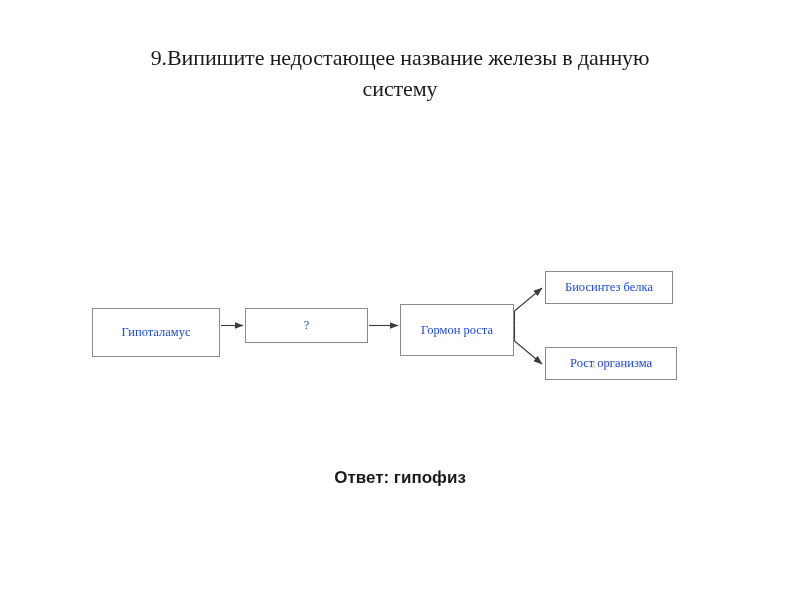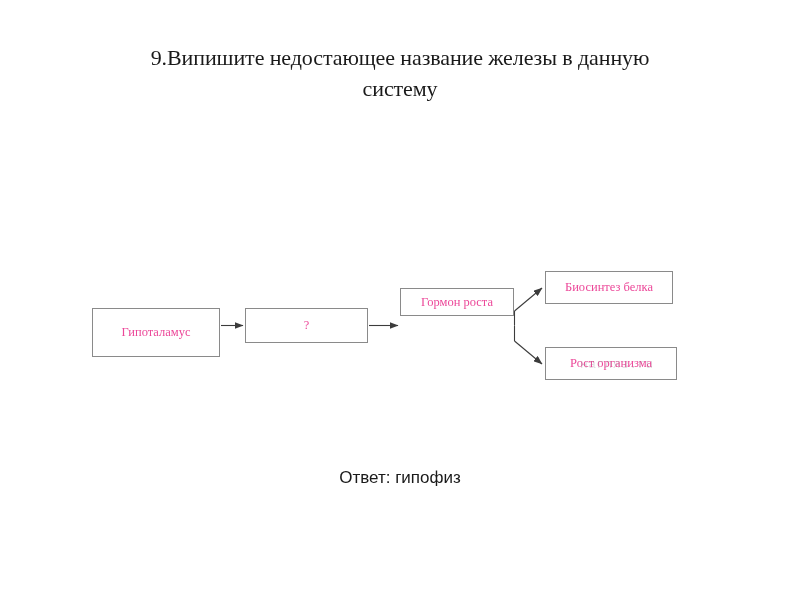--- a/index.html
+++ b/index.html
@@ -48,21 +48,21 @@
 
   .node-box {
     position: absolute;
     box-sizing: border-box;
     background: #ffffff;
     border: 1px solid #8a8a8a;
     display: flex;
     align-items: center;
     justify-content: center;
     font-family: "Liberation Serif", serif;
-    color: #ec4899;
+    color: #1d4ed8;
     white-space: nowrap;
   }
   .node-label {
     display: block;
     line-height: 1;
   }
 
   #node-hypothalamus {
     left: 92px;
     top: 308px;
@@ -72,23 +72,23 @@
   }
   #node-unknown {
     left: 245px;
     top: 308px;
     width: 123px;
     height: 35px;
     font-size: 12.5px;
   }
   #node-growth-hormone {
     left: 400px;
-    top: 288px;
+    top: 304px;
     width: 114px;
-    height: 28px;
+    height: 52px;
     font-size: 12.5px;
   }
   #node-protein-biosynthesis {
     left: 545px;
     top: 271px;
     width: 128px;
     height: 33px;
     font-size: 12.5px;
   }
   #node-organism-growth {
@@ -117,20 +117,21 @@
   
   #answer-text {
     position: absolute;
     left: 200px;
     top: 468px;
     width: 400px;
     text-align: center;
     font-family: "Liberation Sans", sans-serif;
     font-size: 17px;
     color: #1a1a1a;
+    font-weight: bold;
   }
 </style>
 </head>
 <body>
 
 <div id="question-title">
   <span class="title-line">9.Випишите недостающее название железы в данную</span>
   <span class="title-line">систему</span>
 </div>
 

